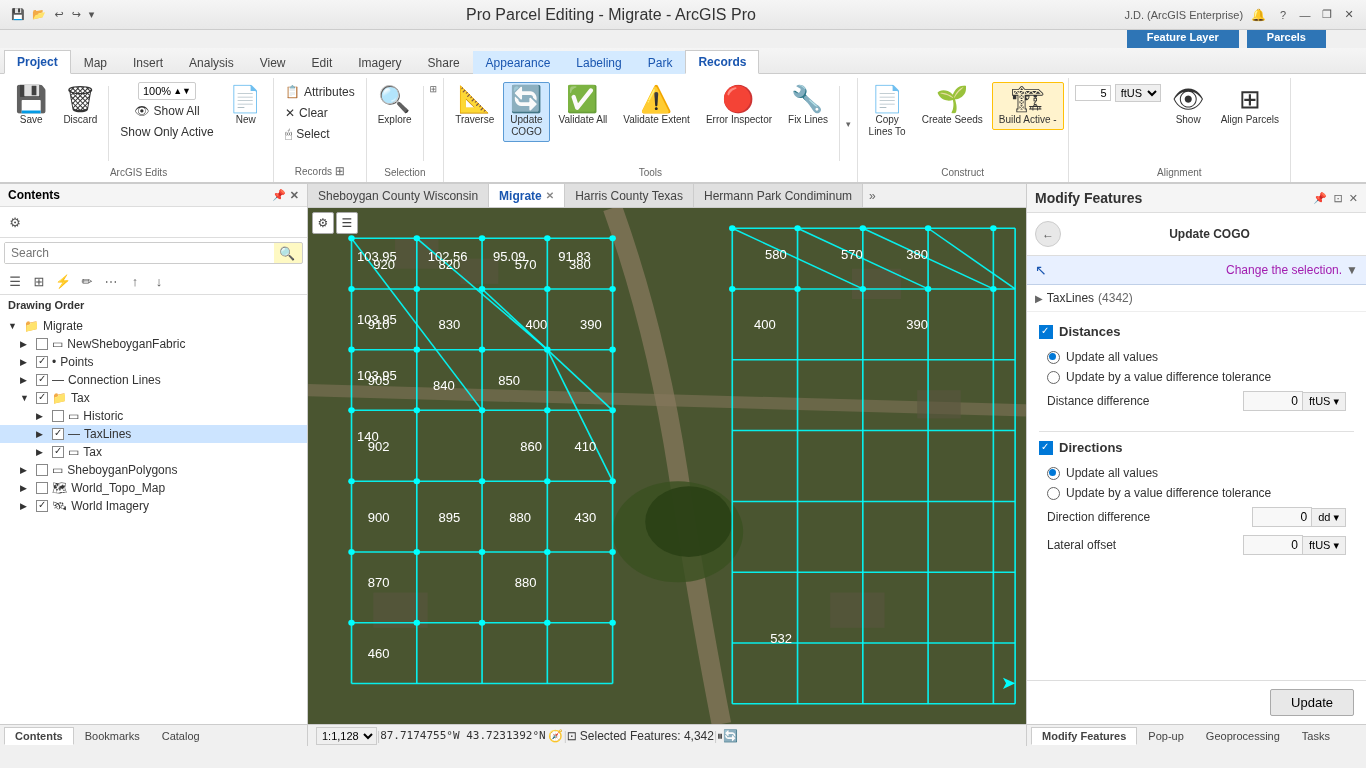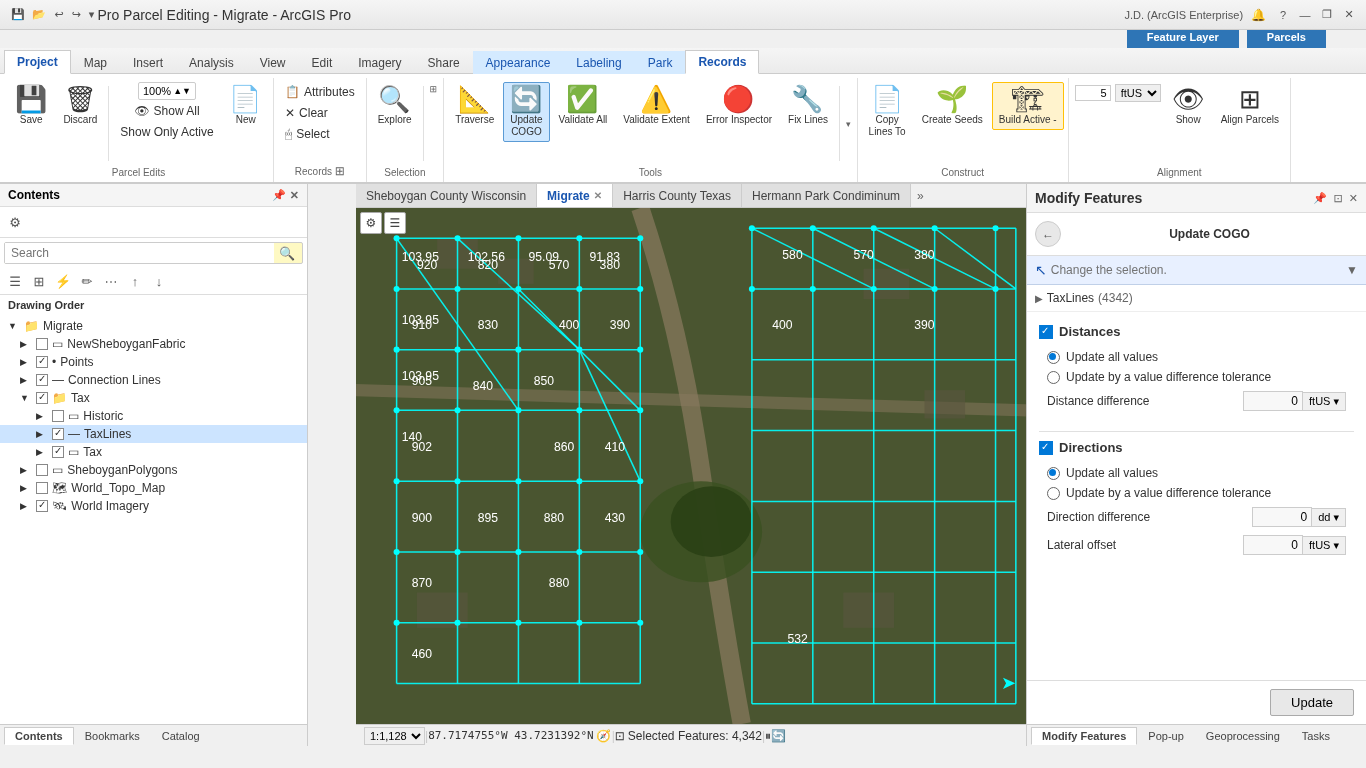--- a/index.html
+++ b/index.html
@@ -8,21 +8,21 @@
     
     #title-bar {
       height: 30px;
       background: linear-gradient(to bottom, #f5f5f5, #e8e8e8);
       border-bottom: 1px solid #ccc;
       display: flex;
       align-items: center;
       padding: 0 8px;
       justify-content: space-between;
     }
-    #title-bar .title-text { font-size: 14px; color: #333; flex: 1; }
+    #title-bar .title-text { font-size: 16px; color: #333; flex: 1; text-align: center; }
     #title-bar .win-controls { display: flex; gap: 4px; }
     #title-bar .win-controls span { width: 18px; height: 18px; display: flex; align-items: center; justify-content: center; font-size: 11px; cursor: pointer; color: #555; }
     #title-bar .quick-access { display: flex; gap: 2px; align-items: center; }
     #title-bar .quick-access span { font-size: 11px; color: #555; padding: 0 3px; cursor: pointer; }
 
     
     #ribbon-tabs {
       height: 26px;
       background: linear-gradient(to bottom, #f5f5f5, #ebebeb);
       display: flex;
@@ -221,21 +221,20 @@
     .tree-indent2 { padding-left: 36px; }
 
     
     #map-container {
       flex: 1;
       display: flex;
       flex-direction: column;
       background: #a16207;
       position: relative;
       overflow: hidden;
-      margin-left: 48px;
     }
     #map-tabs {
       display: flex;
       background: #f0f0f0;
       border-bottom: 1px solid #ccc;
       align-items: center;
       height: 24px;
     }
     .map-tab {
       display: flex;
@@ -338,21 +337,21 @@
 
     #selection-row {
       display: flex;
       align-items: center;
       padding: 6px 8px;
       background: #e8f0ff;
       border-bottom: 1px solid #c0d0e8;
       gap: 4px;
     }
     .selection-icon { font-size: 14px; color: #1a56b0; }
-    .selection-text { flex: 1; font-size: 12px; color: #737373; }
+    .selection-text { flex: 1; font-size: 12px; color: #a21caf; text-align: right; }
     .selection-dropdown { cursor: pointer; font-size: 12px; color: #666; }
 
     #taxlines-row {
       display: flex;
       align-items: center;
       padding: 6px 8px;
       gap: 4px;
       border-bottom: 1px solid #eee;
     }
     .expand-tri { font-size: 10px; color: #666; cursor: pointer; }
@@ -617,21 +616,21 @@
           <div class="ribbon-small-btn">
             <span>Show Only Active</span>
           </div>
         </div>
       </div>
       <div class="ribbon-btn large">
         <div class="icon">📄</div>
         <div class="lbl">New</div>
       </div>
     </div>
-    <div class="ribbon-group-label">Parcel Edits</div>
+    <div class="ribbon-group-label">ArcGIS Edits</div>
   </div>
 
   <div class="ribbon-group">
     <div class="ribbon-group-content">
       <div class="ribbon-col">
         <div class="ribbon-small-btn">
           <span>📋</span>
           <span>Attributes</span>
         </div>
         <div class="ribbon-small-btn">

